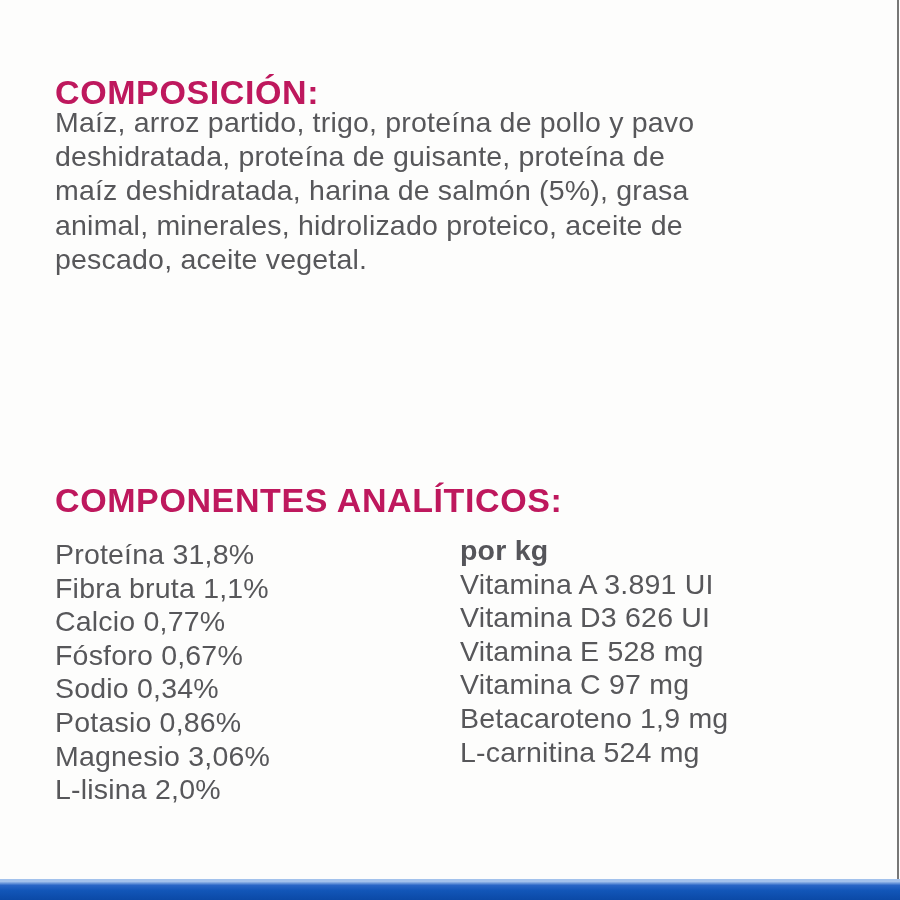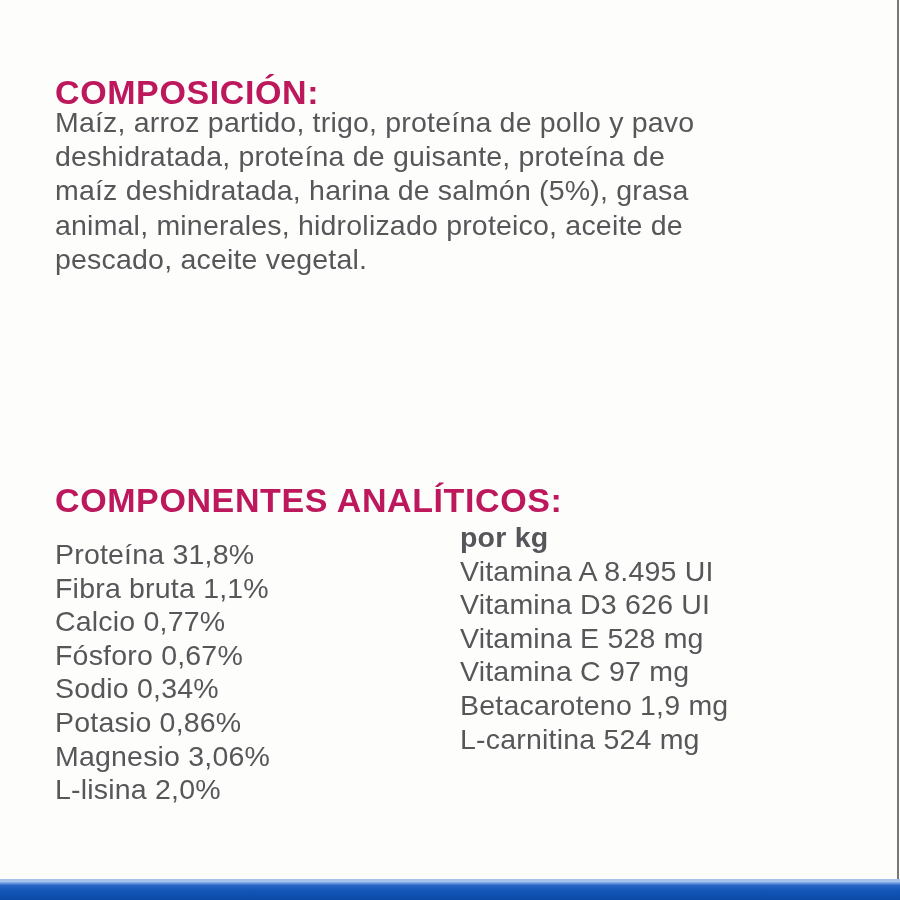--- a/index.html
+++ b/index.html
@@ -35,21 +35,21 @@
     left: 55px;
     color: #57575a;
     font-size: 28.5px;
     line-height: 34.2px;
     letter-spacing: 0.2px;
     white-space: nowrap;
   }
   #composition-body { top: 105px; }
 
   #nutrient-list { top: 538px; line-height: 33.6px; }
-  #per-kg-block  { top: 521px; left: 460px; line-height: 33.6px; }
+  #per-kg-block  { top: 534px; left: 460px; line-height: 33.6px; }
 
   .bold-gray { font-weight: bold; color: #55555a; }
 
   .footer-bar {
     position: absolute;
     left: 0;
     right: 0;
     bottom: 0;
     height: 21px;
     background: linear-gradient(180deg,
@@ -91,21 +91,21 @@
     <div>Calcio 0,77%</div>
     <div>Fósforo 0,67%</div>
     <div>Sodio 0,34%</div>
     <div>Potasio 0,86%</div>
     <div>Magnesio 3,06%</div>
     <div>L-lisina 2,0%</div>
   </div>
 
   <div class="body-text" id="per-kg-block">
     <div class="bold-gray">por kg</div>
-    <div>Vitamina A 8.495 UI</div>
+    <div>Vitamina A 3.891 UI</div>
     <div>Vitamina D3 626 UI</div>
     <div>Vitamina E 528 mg</div>
     <div>Vitamina C 97 mg</div>
     <div>Betacaroteno 1,9 mg</div>
     <div>L-carnitina 524 mg</div>
   </div>
 
   <div class="right-edge-line"></div>
 
   <div class="footer-bar"></div>

